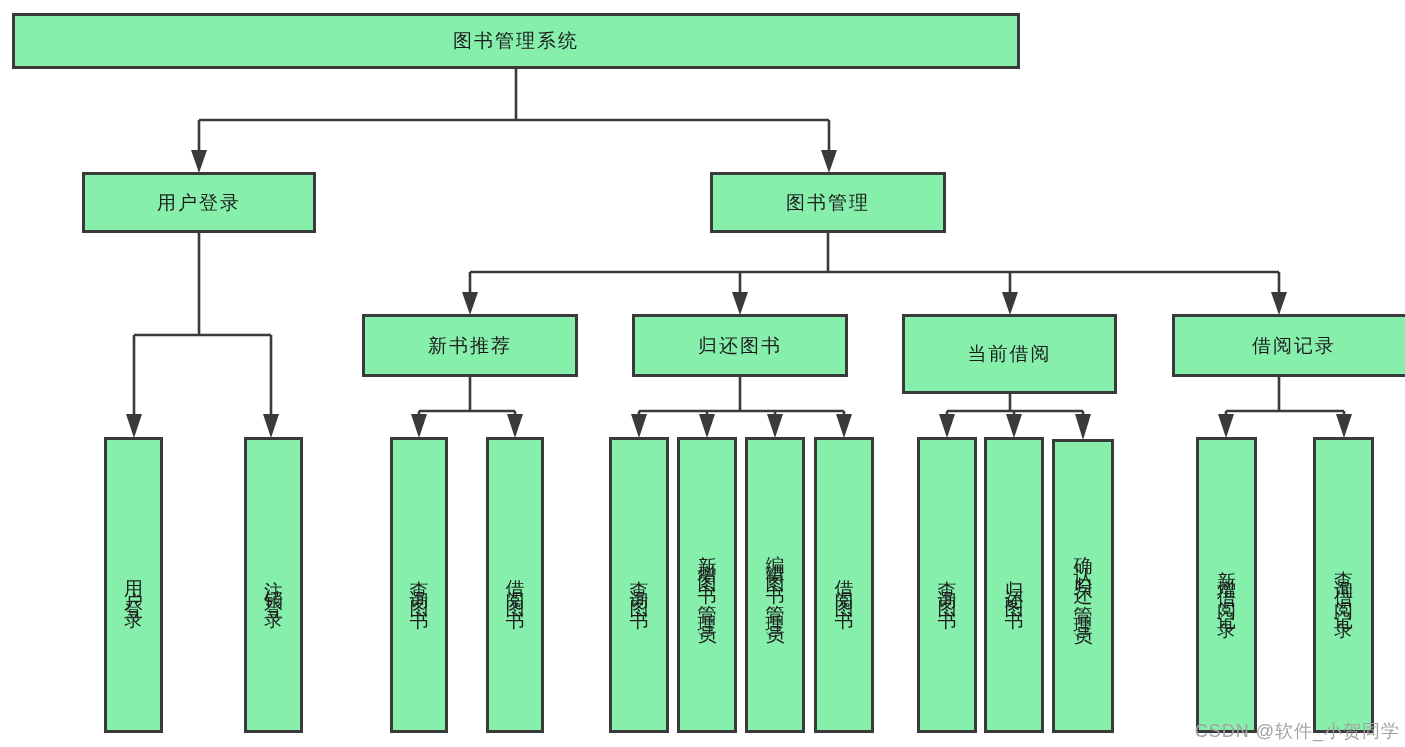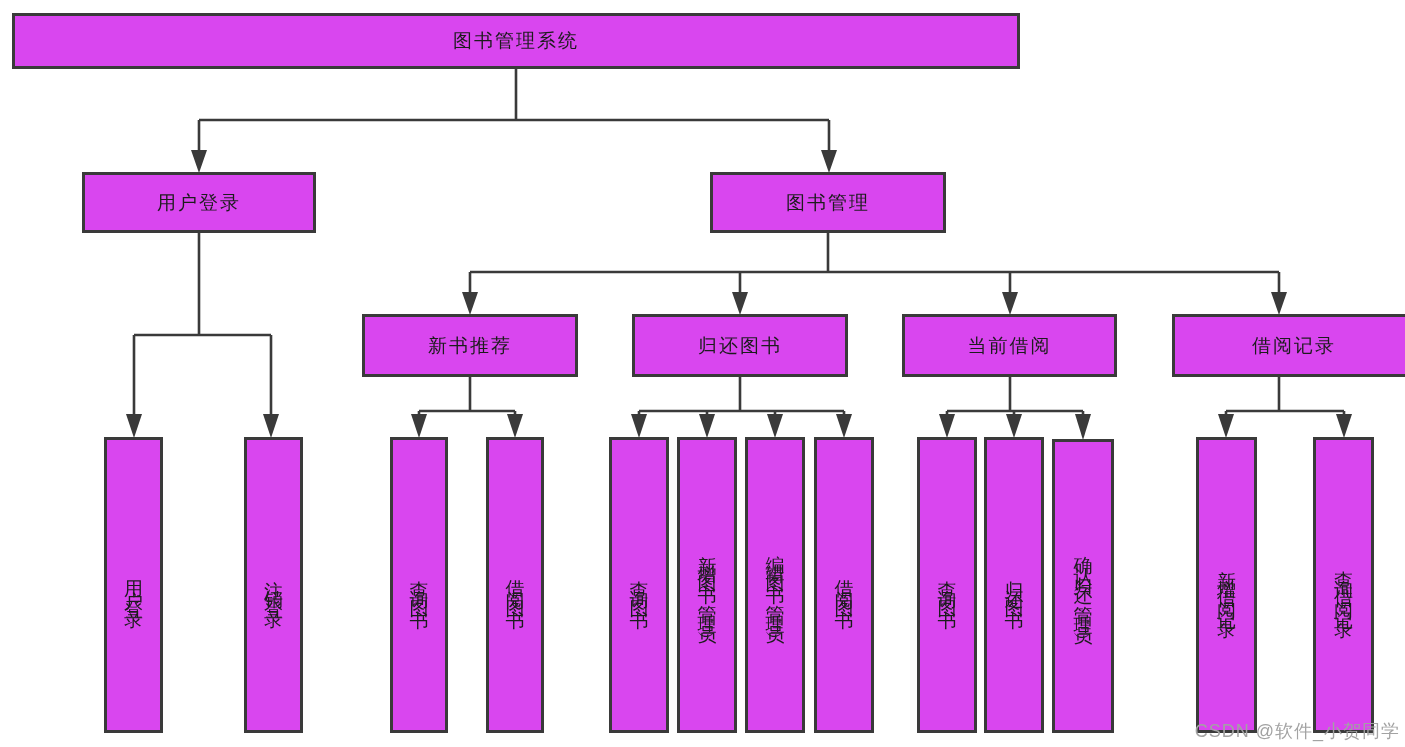--- a/index.html
+++ b/index.html
@@ -19,21 +19,21 @@
     position: absolute;
     left: 0;
     top: 0;
     width: 1405px;
     height: 747px;
   }
   .node {
     position: absolute;
     box-sizing: border-box;
     border: 3px solid #3a3a3a;
-    background: #d946ef;
+    background: #86efac;
     display: flex;
     align-items: center;
     justify-content: center;
     color: #1c1c1c;
   }
   .node .label {
     font-size: 19px;
     letter-spacing: 2px;
     white-space: nowrap;
   }
@@ -110,21 +110,21 @@
   <div class="node" style="left:710px; top:172px; width:236px; height:61px;">
     <span class="label">图书管理</span>
   </div>
 
   <div class="node" style="left:362px; top:314px; width:216px; height:63px;">
     <span class="label">新书推荐</span>
   </div>
   <div class="node" style="left:632px; top:314px; width:216px; height:63px;">
     <span class="label">归还图书</span>
   </div>
-  <div class="node" style="left:902px; top:314px; width:215px; height:63px;">
+  <div class="node" style="left:902px; top:314px; width:215px; height:80px;">
     <span class="label">当前借阅</span>
   </div>
   <div class="node" style="left:1172px; top:314px; width:244px; height:63px;">
     <span class="label">借阅记录</span>
   </div>
 
   <div class="node leaf" style="left:104px; top:437px; width:59px; height:296px;">
     <span class="label">用户登录</span>
   </div>
   <div class="node leaf" style="left:244px; top:437px; width:59px; height:296px;">

